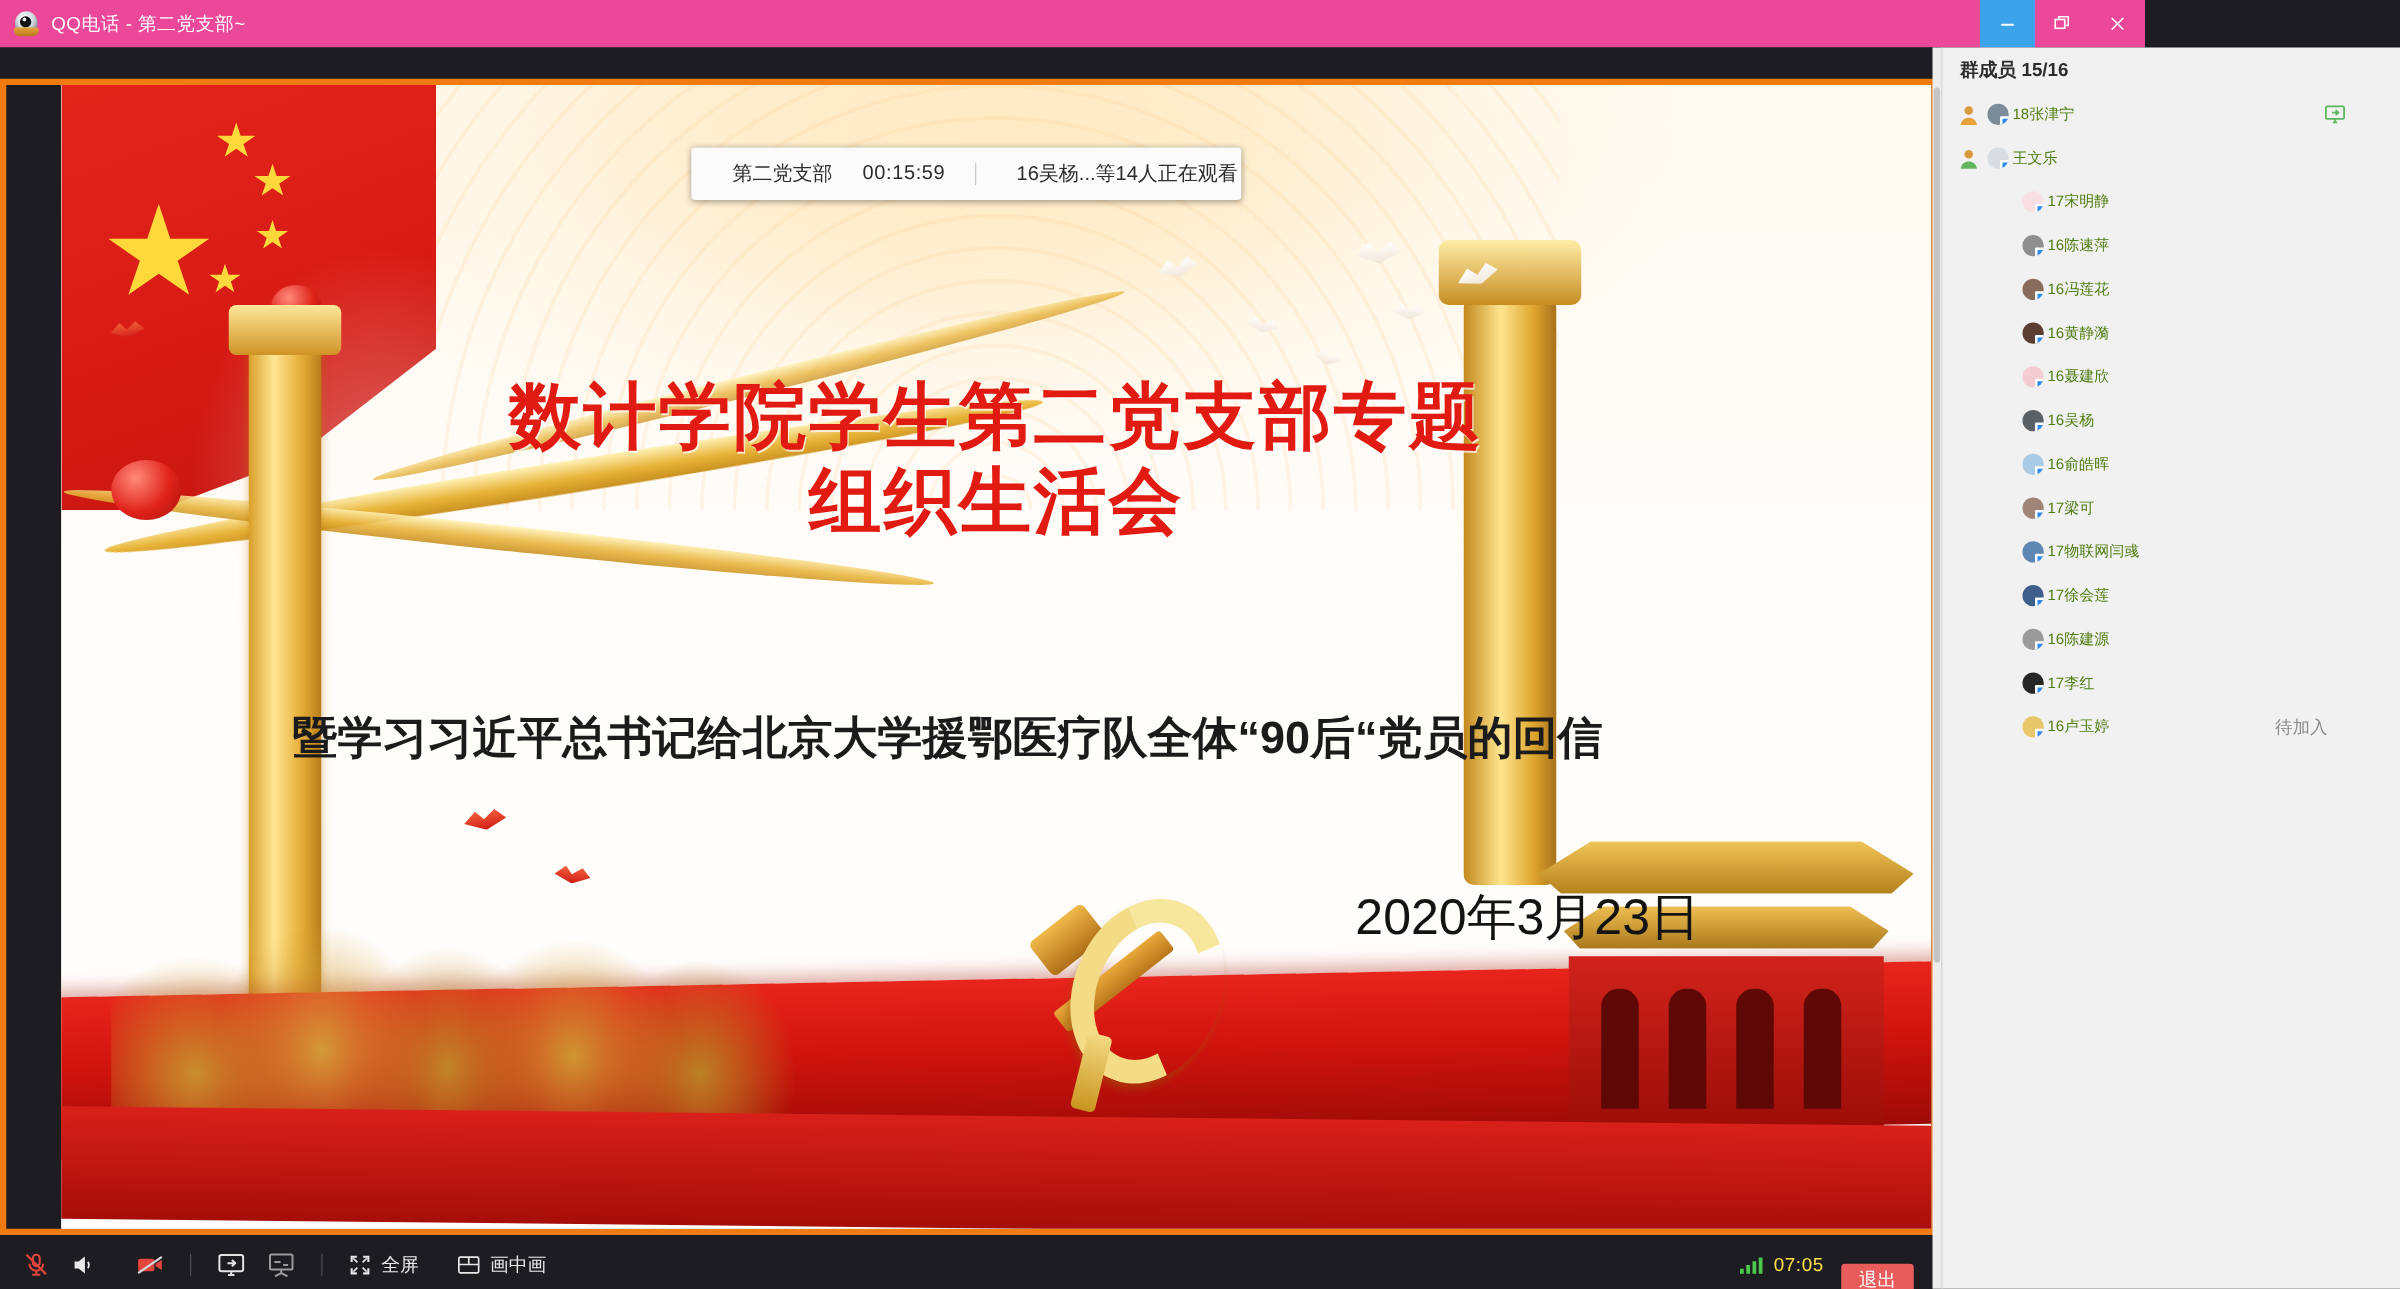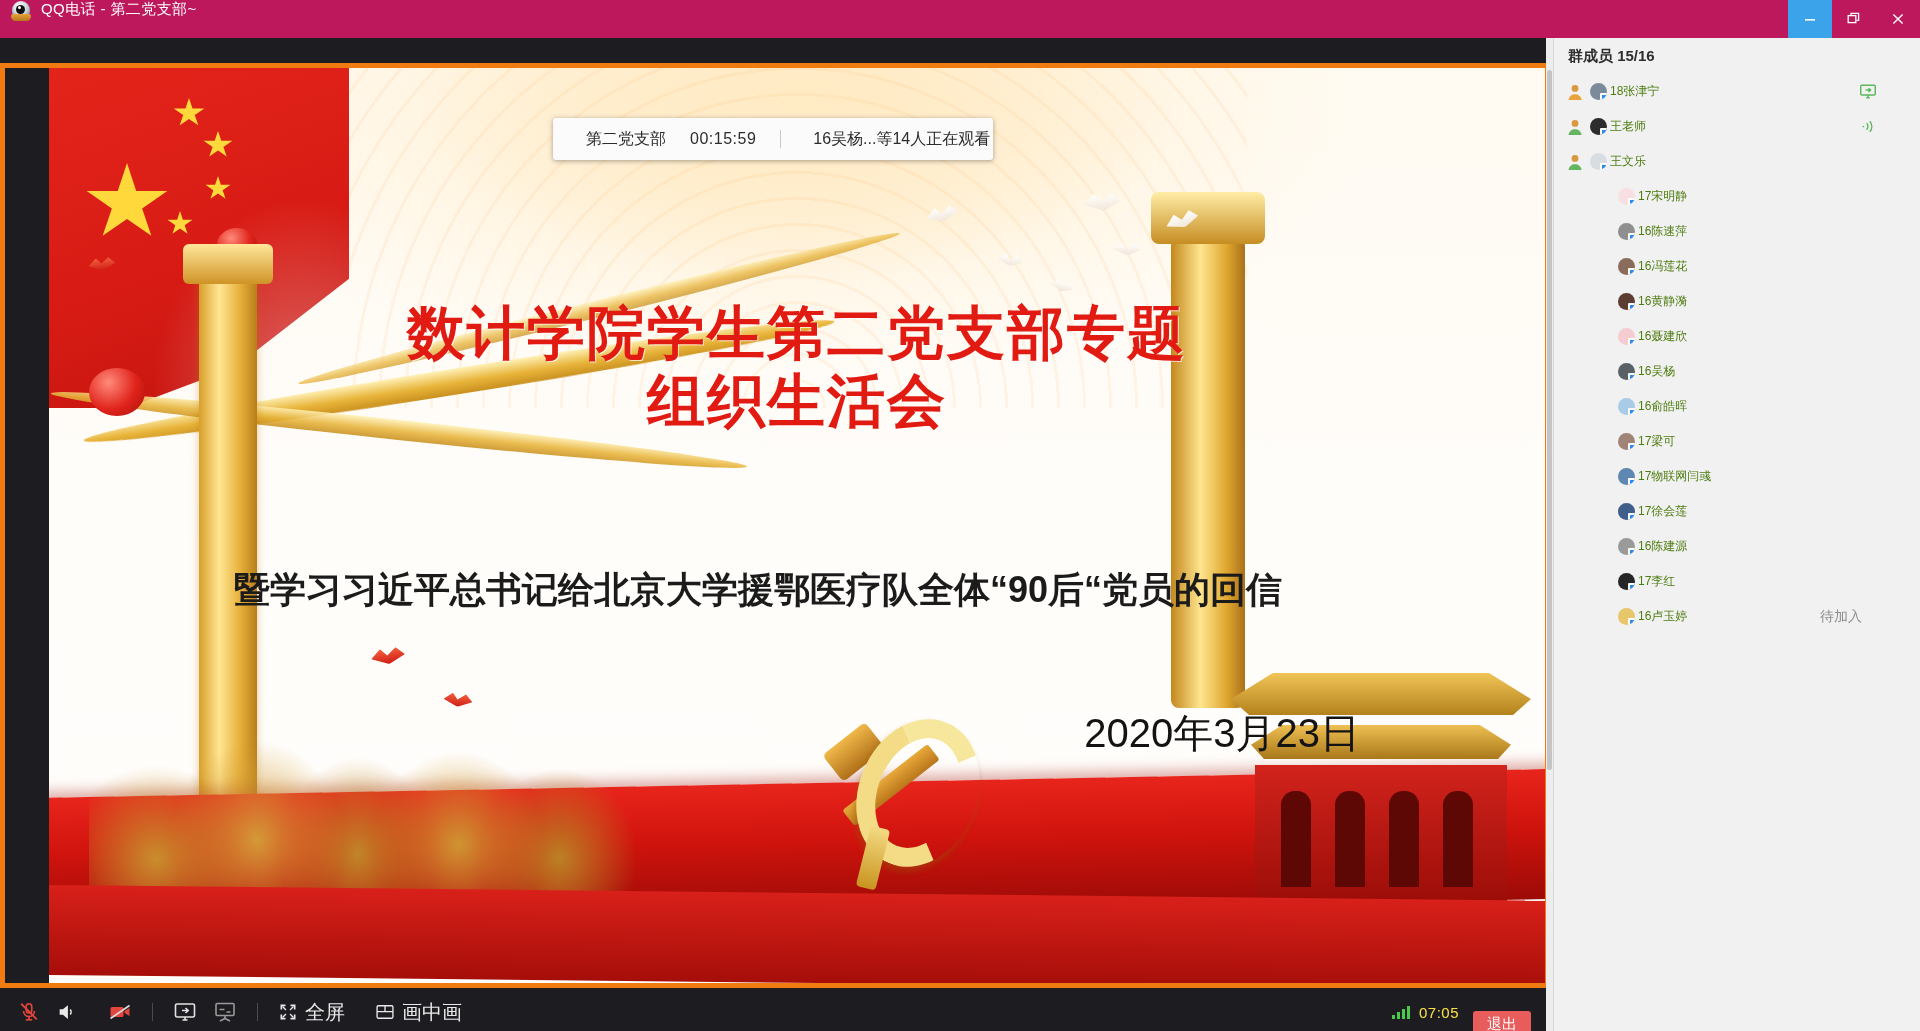--- a/index.html
+++ b/index.html
@@ -1,22 +1,22 @@
 <!DOCTYPE html>
 <html><head>
 <meta charset="utf-8">
 <style>
   * { margin:0; padding:0; box-sizing:border-box; }
   html,body { width:1920px; height:1031px; overflow:hidden;
               font-family:"Liberation Sans","DejaVu Sans",sans-serif; }
   body { background:#1d1d21; }
 
   
-  .titlebar { position:absolute; left:0; top:0; width:1920px; height:38px;
-              background:#be185d; display:flex; }
+  .titlebar { position:absolute; left:0; top:0; width:1716px; height:38px;
+              background:#ec4899; display:flex; align-items:center; }
   .qq-icon { width:22px; height:22px; margin-left:10px; position:relative; flex:0 0 auto; }
   .qq-icon .body { position:absolute; left:2px; top:1px; width:18px; height:19px;
                    background:radial-gradient(circle at 40% 30%, #ffffff 0%, #cfd7de 45%, #7e8a94 100%);
                    border-radius:50% 50% 44% 44%; box-shadow:inset 0 -3px 3px rgba(0,0,0,.25); }
   .qq-icon .eye  { position:absolute; left:6px; top:5px; width:9px; height:9px;
                    background:#111; border-radius:50%; }
   .qq-icon .eye:after { content:""; position:absolute; left:2px; top:1px; width:3px; height:3px;
                    background:#fff; border-radius:50%; }
   .qq-icon .hat  { position:absolute; left:1px; top:14px; width:20px; height:7px;
                    background:linear-gradient(#e7a33b,#b7761c); border-radius:3px 3px 6px 6px; }
@@ -165,21 +165,21 @@
                 box-shadow:0 1px 5px rgba(0,0,0,.35); font-size:16px; color:#2c2c2c; }
   .share-pill .txt { margin-left:33px; }
   .share-pill .time{ margin-left:24px; letter-spacing:.5px; }
   .share-pill .sep { width:1px; height:18px; background:#c9c9c9; margin-left:24px; }
   .share-pill .watchers { margin-left:32px; }
 
   
   .toolbar { position:absolute; left:0; top:993px; width:1553px; height:38px;
              background:#1d1d21; display:flex; align-items:center; }
   .tb-item { height:38px; display:flex; align-items:center; justify-content:center;
-             color:#e9e9e9; font-size:20px; padding:0 8px; }
+             color:#e9e9e9; font-size:15px; padding:0 8px; }
   .tb-item svg { display:block; }
   .tb-gap  { width:14px; }
   .tb-div  { width:1px; height:18px; background:#4a4a50; margin:0 12px; }
   .tb-label{ margin-left:7px; }
   .tb-right{ position:absolute; right:22px; top:0; height:38px; display:flex; align-items:center; }
   .bars { display:flex; align-items:flex-end; gap:2px; height:14px; margin-right:9px; }
   .bars i { width:3px; background:#4cc94c; display:block; }
   .clock { color:#fde047; font-size:15px; margin-right:14px; letter-spacing:.5px; }
   .exit-btn { background:#e85c5c; color:#fff; font-size:15px; border-radius:3px;
               padding:4px 14px;margin-top:24px; }
@@ -417,37 +417,20 @@
             <rect x="2.8" y="4" width="18.4" height="12.5" rx="1.4"></rect>
             <path d="M9 10.2h6M12.6 7.8l2.9 2.4-2.9 2.5" stroke-linejoin="round"></path>
             <path d="M9.8 20h4.4M12 16.5v3.5"></path>
           </svg></span>
       </div>
       <div class="mrow in">
         <span class="presence"><svg width="18" height="18" viewBox="0 0 18 18">
             <circle cx="9" cy="5.4" r="3.4" fill="#d8993f"></circle>
             <path d="M2.5 17c.6-4 3.4-5.8 6.5-5.8S15 13 15.6 17z" fill="#64b560"></path>
           </svg></span>
-        <span class="avatar" style="background: rgb(44, 44, 44);">
-          <span class="plat">
-            <i></i>
-          </span>
-        </span>
-        <span class="mname">王老师</span>
-        <span class="micon" style="top: 9px;"><svg width="20" height="17" viewBox="0 0 24 24" fill="none" stroke="#5bb85b" stroke-width="1.9">
-            <circle cx="5.5" cy="12" r="1.2" fill="#5bb85b" stroke="none"></circle>
-            <path d="M10 7.5a6.8 6.8 0 010 9"></path>
-            <path d="M14.5 4.5a11 11 0 010 15"></path>
-          </svg></span>
-      </div>
-      <div class="mrow in">
-        <span class="presence"><svg width="18" height="18" viewBox="0 0 18 18">
-            <circle cx="9" cy="5.4" r="3.4" fill="#d8993f"></circle>
-            <path d="M2.5 17c.6-4 3.4-5.8 6.5-5.8S15 13 15.6 17z" fill="#64b560"></path>
-          </svg></span>
         <span class="avatar" style="background: rgb(216, 221, 226);">
           <span class="plat">
             <i></i>
           </span>
         </span>
         <span class="mname">王文乐</span>
       </div>
       <div class="mrow">
         <span class="presence none"><svg width="18" height="18" viewBox="0 0 18 18">
             <circle cx="9" cy="5.4" r="3.4" fill="#d8993f"></circle>

